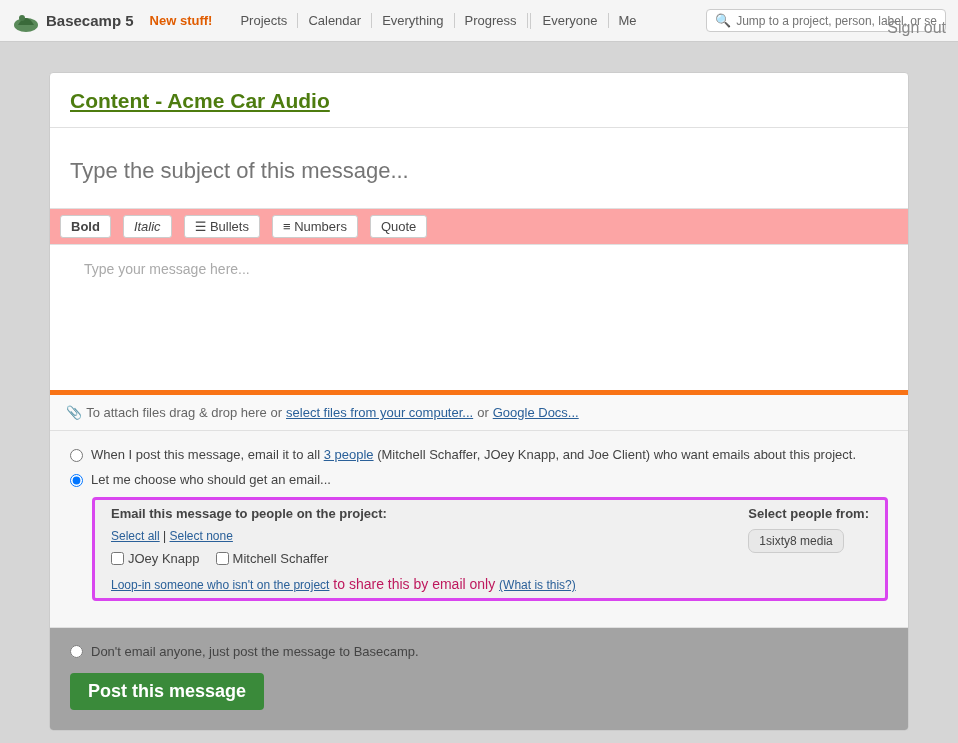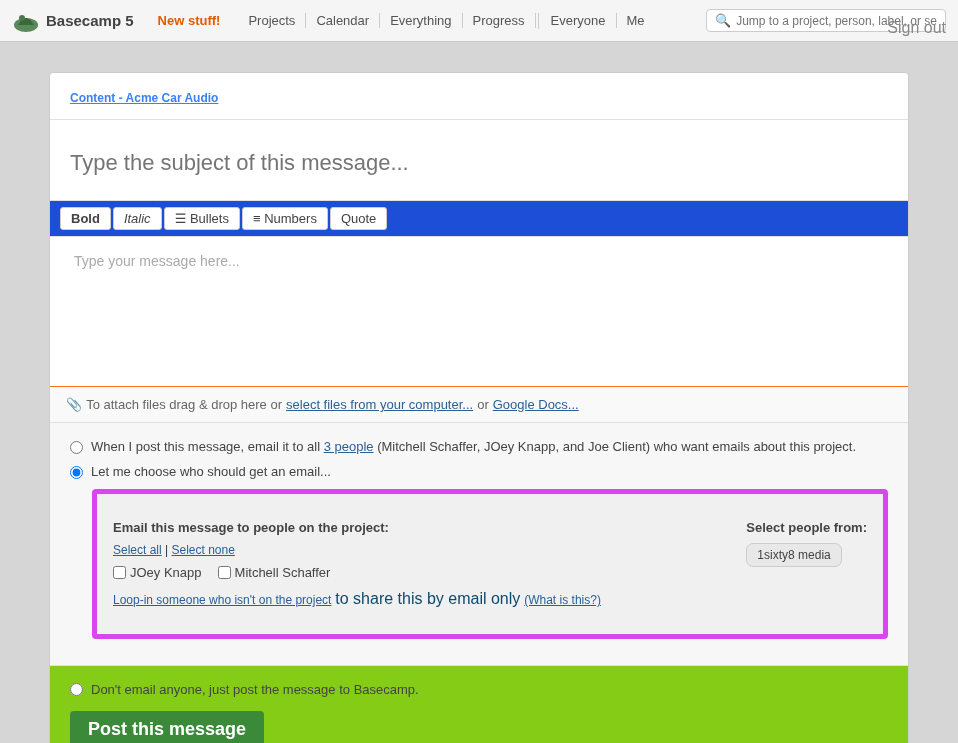--- a/index.html
+++ b/index.html
@@ -37,21 +37,21 @@
     }
     .logo-text {
       font-size: 15px;
       font-weight: bold;
       color: #444;
     }
     .new-stuff {
       font-size: 13px;
       font-weight: bold;
       color: #e05c00;
-      margin-left: 18px;
+      margin-left: 10px;
     }
     .nav-links {
       display: flex;
       align-items: center;
       gap: 0;
     }
     .nav-link {
       color: #555;
       text-decoration: none;
       font-size: 13px;
@@ -118,23 +118,23 @@
       border-radius: 4px;
       overflow: hidden;
     }
 
     
     .card-header {
       padding: 16px 20px 14px;
       border-bottom: 1px solid #e0e0e0;
     }
     .card-title {
-      font-size: 12px;
+      font-size: 21px;
       font-weight: bold;
-      color: #3b82f6;
+      color: #4d7c0f;
       text-decoration: underline;
     }
 
     
     .subject-area {
       padding: 30px 20px 24px;
       border-bottom: 1px solid #e0e0e0;
     }
     .subject-input {
       width: 100%;
@@ -142,42 +142,42 @@
       outline: none;
       font-size: 22px;
       color: #aaa;
       background: transparent;
     }
 
     
     .editor-toolbar {
       display: flex;
       align-items: center;
-      gap: 2px;
+      gap: 12px;
       padding: 6px 10px;
       border-bottom: 1px solid #e0e0e0;
-      background: #1d4ed8;
+      background: #fca5a5;
     }
     .toolbar-btn {
       padding: 3px 10px;
       font-size: 13px;
       background: #fff;
       border: 1px solid #ccc;
       border-radius: 3px;
       cursor: pointer;
       color: #444;
     }
     .toolbar-btn.bold { font-weight: bold; }
     .toolbar-btn.italic { font-style: italic; }
 
     
     .message-area {
-      padding: 16px 24px;
+      padding: 16px 34px;
       min-height: 150px;
-      border-bottom: 1px solid #f97316;
+      border-bottom: 5px solid #f97316;
     }
     .message-placeholder {
       color: #aaa;
       font-size: 14px;
     }
 
     
     .attach-area {
       padding: 10px 16px;
       background: #f9f9f9;
@@ -213,23 +213,23 @@
       cursor: pointer;
     }
     .email-link {
       color: #2a6099;
       text-decoration: underline;
     }
 
     
     .email-subpanel {
       background: #f0f0f0;
-      border: 5px solid #d946ef;
+      border: 3px solid #d946ef;
       border-radius: 4px;
-      padding: 26px 16px;
+      padding: 6px 16px;
       margin: 6px 0 10px 22px;
       display: flex;
       gap: 30px;
     }
     .email-subpanel-left {
       flex: 1;
     }
     .email-subpanel-right {
       flex: 0 0 auto;
     }
@@ -262,22 +262,22 @@
       gap: 4px;
       cursor: pointer;
     }
     .loop-in-link {
       font-size: 12px;
       color: #2a6099;
       text-decoration: underline;
       cursor: pointer;
     }
     .loop-in-normal {
-      font-size: 16px;
-      color: #0c4a6e;
+      font-size: 14px;
+      color: #be185d;
     }
     .what-is-this {
       font-size: 12px;
       color: #2a6099;
       text-decoration: underline;
       cursor: pointer;
     }
 
     
     .people-tag {
@@ -286,21 +286,21 @@
       border-radius: 7px;
       padding: 4px 10px;
       font-size: 12px;
       color: #444;
       display: inline-block;
     }
 
     
     .submit-area {
       padding: 16px 20px 20px;
-      background: #84cc16;
+      background: #a3a3a3;
     }
     .submit-radio-row {
       display: flex;
       align-items: center;
       gap: 8px;
       font-size: 13px;
       color: #444;
       margin-bottom: 14px;
     }
     .post-btn {

